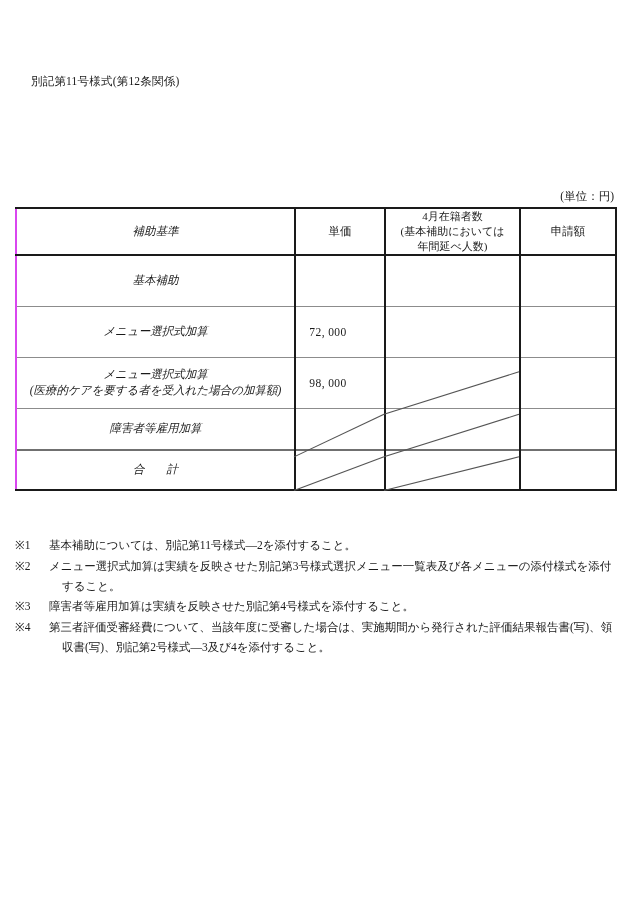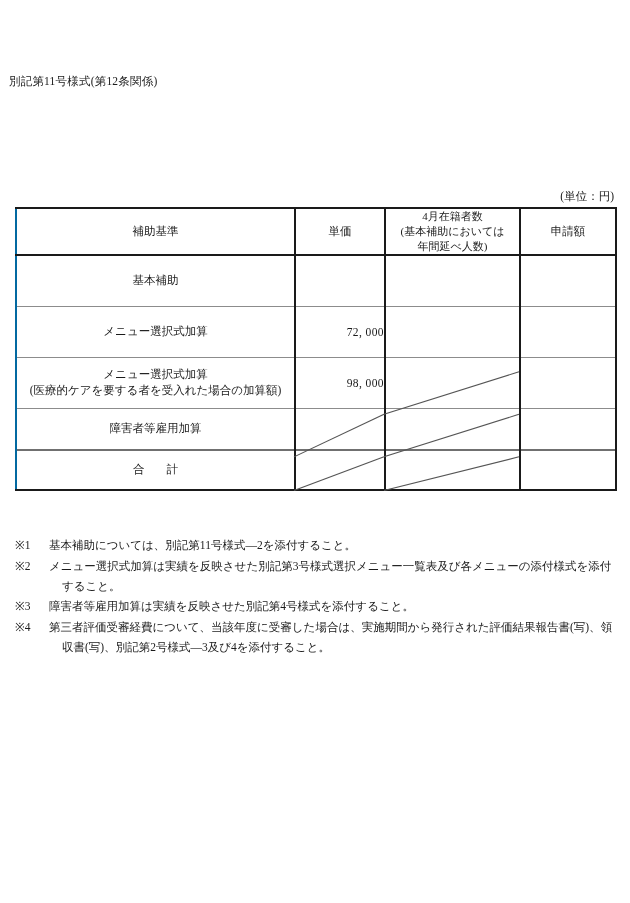--- a/index.html
+++ b/index.html
@@ -18,21 +18,21 @@
   .page {
     position: absolute;
     left: 0; top: 0;
     width: 630px;
     height: 903px;
   }
 
   
   .form-no {
     position: absolute;
-    left: 9px;
+    left: 31px;
     top: 74px;
     font-size: 11.5px;
     letter-spacing: 0.2px;
     white-space: nowrap;
   }
   .doc-title {
     position: absolute;
     left: 0;
     top: 96px;
     width: 630px;
@@ -98,21 +98,21 @@
     border: 1px solid #8c8c8c;
     padding: 0;
     text-align: center;
     vertical-align: middle;
     position: relative;
   }
   table.main tr.hdr td {
     border-top: 2px solid #1a1a1a;
     border-bottom: 2px solid #1a1a1a;
   }
-  table.main td.outer-l { border-left: 2px solid #0369a1; }
+  table.main td.outer-l { border-left: 2px solid #d946ef; font-style: italic; }
   table.main td.outer-r { border-right: 2px solid #1a1a1a; }
   table.main tr.last td { border-bottom: 2px solid #1a1a1a; }
   table.main tr.total td { border-top: 2px solid #707070; }
   
   table.main td.sep-r { border-right: 2px solid #1a1a1a; }
 
   .c-crit { width: 279px; }
   .c-unit { width: 90px; }
   .c-cnt  { width: 135px; }
   .c-amt  { width: 96px; }
@@ -127,22 +127,21 @@
   .row-basic td   { height: 50px; }
   .row-menu td    { height: 50px; }
   .row-menu2 td   { height: 50px; }
   .row-emp td     { height: 40px; }
   .row-third td   { height: 48px; }
   .row-total td   { height: 38px; }
 
   .cell-text { display: block; line-height: 1.35; }
   .num {
     display: block;
-    text-align: right;
-    padding-right: 0;
+    padding-right: 24px;
     letter-spacing: 0.4px;
     white-space: nowrap;
   }
   .wide-sp { letter-spacing: 0.45em; padding-left: 0.45em; }
 
   
   .split-outer { padding: 0 !important; }
   table.inner {
     border-collapse: collapse;
     width: 100%;

